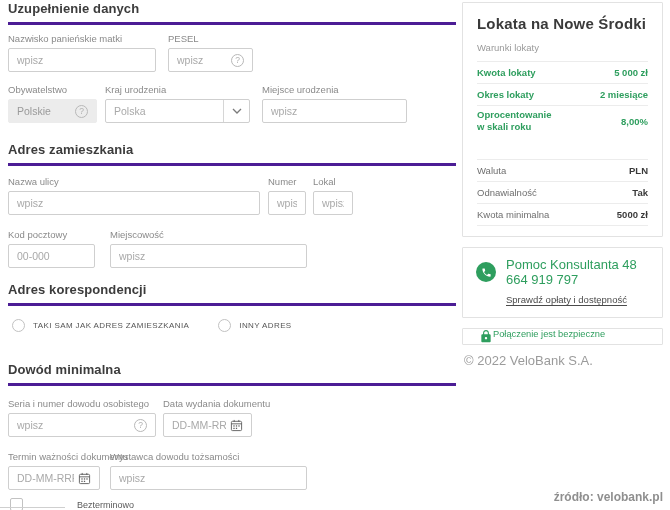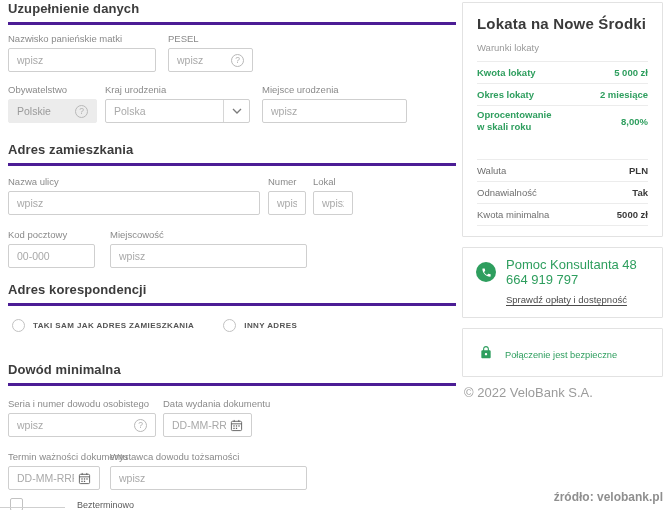--- a/index.html
+++ b/index.html
@@ -23,21 +23,21 @@
   .qicon{flex:none;width:13px;height:13px;box-sizing:border-box;border:1px solid #b8b8b8;
          border-radius:50%;color:#b0b0b0;font-size:8.5px;line-height:11px;text-align:center;}
   .sel-text{flex:1;font-size:10.5px;color:#a9a9a9;}
   .chev{flex:none;width:25px;margin-right:-8px;align-self:stretch;display:flex;
         align-items:center;justify-content:center;border-left:1px solid #d6d6d6;}
   .calicon{flex:none;display:flex;}
   .radio-row{display:flex;align-items:center;margin-top:13px;}
   .radio-opt{display:flex;align-items:center;gap:8px;}
   .radio{flex:none;width:13px;height:13px;box-sizing:border-box;border:1px solid #c2c2c2;
          border-radius:50%;background:#fff;}
-  .opt-label{font-size:8px;font-weight:700;letter-spacing:.4px;color:#555;}
+  .opt-label{font-size:8px;font-weight:400;letter-spacing:.4px;color:#555;}
   .check-row{display:flex;align-items:center;gap:10px;margin-top:8px;}
   .checkbox{flex:none;width:13px;height:13px;box-sizing:border-box;border:1px solid #c2c2c2;
             border-radius:2px;background:#fff;}
   .check-label{font-size:9px;color:#5a5a5a;padding-left:44px;}
 
   
   .panel{position:absolute;left:462px;top:2px;width:201px;}
   .card{box-sizing:border-box;border:1px solid #e2e2e2;background:#fff;border-radius:1px;}
   .card1{padding:12px 14px 10px;}
   .card-title{margin:0;font-size:15px;font-weight:700;color:#3a3a3a;line-height:18px;letter-spacing:.2px;}
@@ -49,21 +49,21 @@
   .srow.plain .val{color:#3a3a3a;font-weight:700;}
   .srow.tall{min-height:30px;padding-bottom:23px;}
   .srow.tall .lbl{width:84px;line-height:12px;}
   .card2{margin-top:10px;padding:9px 13px 10px;}
   .consult-row{display:flex;align-items:center;gap:10px;}
   .phone-circle{flex:none;width:20px;height:20px;border-radius:50%;background:#2e9e5e;
                 display:flex;align-items:center;justify-content:center;}
   .consult-text{font-size:13px;color:#2e9e5e;}
   .consult-link{display:inline-block;margin:7px 0 0 30px;font-size:9.5px;color:#4a4a4a;
                 text-decoration:underline;text-underline-offset:2px;}
-  .card3{margin-top:10px;padding:16px 13px;display:flex;align-items:flex-end;gap:12px;}
+  .card3{margin-top:10px;padding:0 13px;display:flex;align-items:flex-start;}
   .secure-text{font-size:9.3px;color:#2e9e5e;}
   .copyright{margin-top:8px;padding-left:2px;font-size:13px;color:#9b9b9b;}
 
   .source-note{position:absolute;right:7px;bottom:6px;font-size:12px;color:#8f8f8f;font-weight:bold;}
   .cropped-line{position:absolute;left:0;bottom:2px;width:65px;border-top:1px solid #cfcfcf;}
 </style>
 </head>
 <body>
 
 <div class="page">

